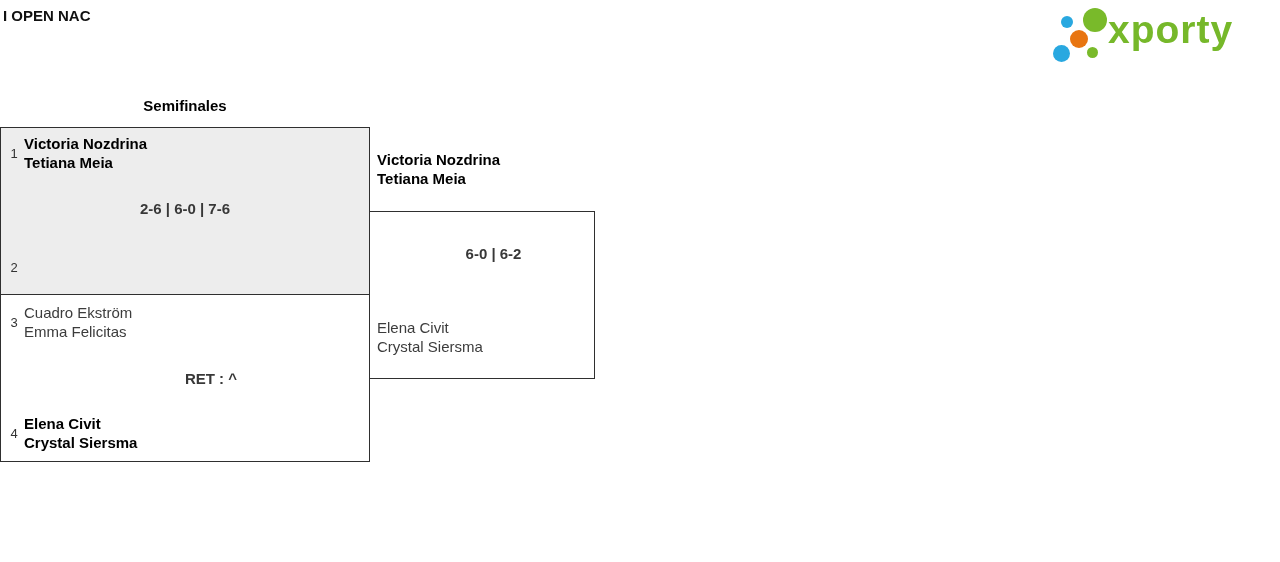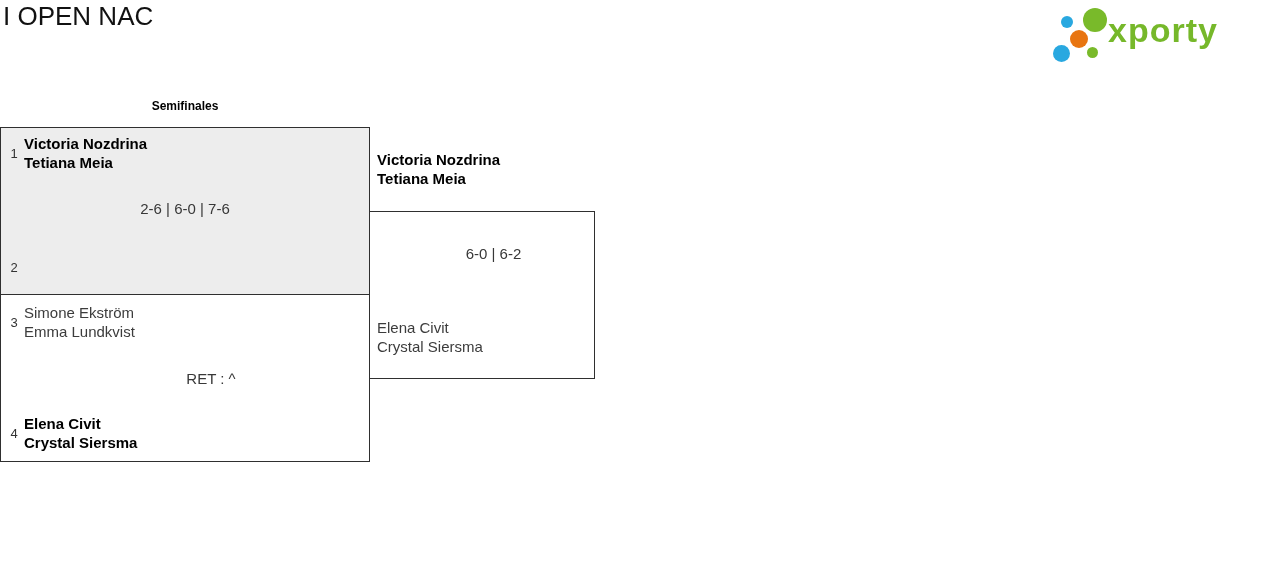--- a/index.html
+++ b/index.html
@@ -11,53 +11,53 @@
     background: #ffffff;
     overflow: hidden;
     font-family: "Liberation Sans", sans-serif;
   }
   
   .title-block {
     position: absolute;
     left: 3px;
     top: 0;
     line-height: 32px;
-    font-size: 26px;
-    font-weight: 400;
+    font-size: 15px;
+    font-weight: 700;
     color: #111111;
     white-space: nowrap;
   }
   .logo {
     position: absolute;
     left: 1048px;
     top: 4px;
     width: 228px;
     height: 68px;
   }
   .logo .dot { position: absolute; border-radius: 50%; }
   .dot-blue-small   { left: 13px; top: 12px; width: 12px; height: 12px; background: #29a8e0; }
   .dot-green-large  { left: 35px; top: 4px;  width: 24px; height: 24px; background: #79ba2a; }
   .dot-orange       { left: 22px; top: 26px; width: 18px; height: 18px; background: #e87511; }
   .dot-blue-medium  { left: 5px;  top: 41px; width: 17px; height: 17px; background: #29a8e0; }
   .dot-green-small  { left: 39px; top: 43px; width: 11px; height: 11px; background: #79ba2a; }
   .logo-text {
     position: absolute;
     left: 60px;
     top: -4px;
-    font-size: 34px;
+    font-size: 39px;
     line-height: 60px;
     font-weight: 700;
     letter-spacing: 1px;
     color: #76b82a;
   }
   
   .round-label {
     position: absolute;
     top: 96px;
-    font-size: 12px;
+    font-size: 15px;
     line-height: 20px;
     font-weight: 600;
     color: #000000;
     text-align: center;
   }
   .round-label.semis { left: 0; width: 370px; }
   .round-label.final { left: 369px; width: 226px; }
 
   .match-box { position: absolute; border: 1px solid #2f2f2f; }
   .sf-box-1 { left: 0; top: 127px; width: 370px; height: 168px; background: #ededed; }
@@ -104,20 +104,21 @@
   .row-final-top { top: 150px; }
   .row-final-bot { top: 318px; }
 
   .score {
     position: absolute;
     font-size: 15px;
     line-height: 19px;
     color: #383838;
     text-align: center;
     white-space: nowrap;
+    font-weight: bold;
   }
   .score-sf1 { left: 0; top: 199px; width: 370px; }
   .score-sf2 { left: 0; top: 369px; width: 422px; }
   .score-final { left: 369px; top: 244px; width: 226px; padding-left: 23px; }
 </style>
 </head>
 <body>
 
 <div class="page">
 
@@ -150,22 +151,22 @@
 
   <div class="score score-sf1">2-6 | 6-0 | 7-6</div>
 
   <div class="team-row row-sf1-bot">
     <span class="seed">2</span>
   </div>
 
   <div class="team-row row-sf2-top">
     <span class="seed">3</span>
     <span class="names">
-      <span>Simone Ekström</span><br>
-      <span>Emma Lundkvist</span>
+      <span>Cuadro Ekström</span><br>
+      <span>Emma Felicitas</span>
     </span>
   </div>
 
   <div class="score score-sf2">RET : ^</div>
 
   <div class="team-row row-sf2-bot">
     <span class="seed">4</span>
     <span class="names winner">
       <span>Elena Civit</span><br>
       <span>Crystal Siersma</span>

